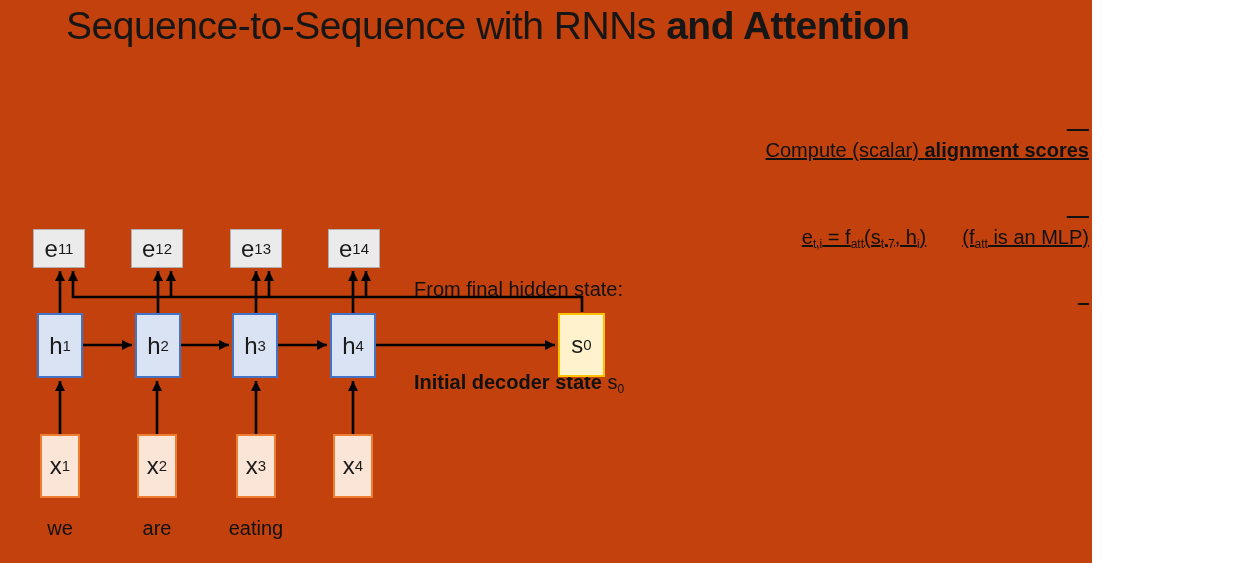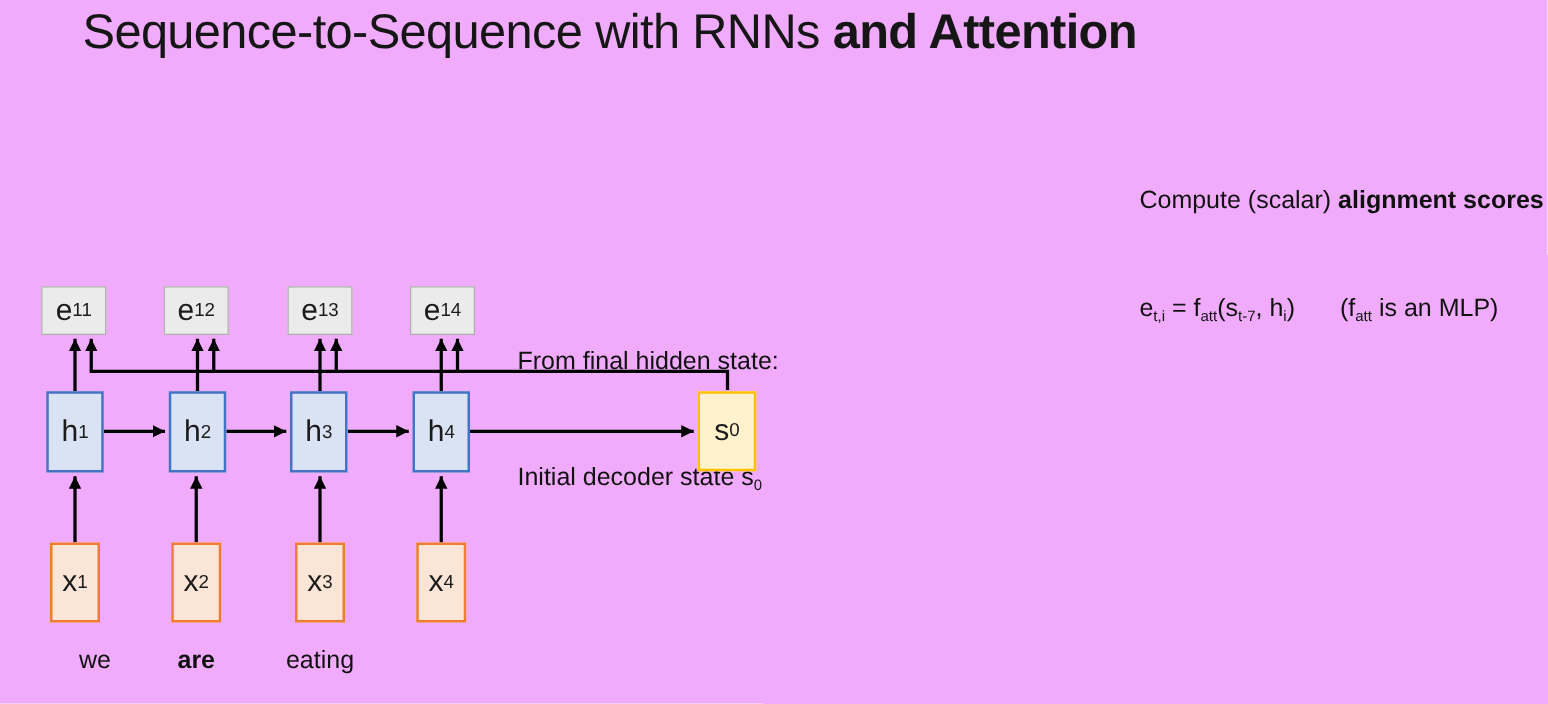--- a/index.html
+++ b/index.html
@@ -1,66 +1,68 @@
 <!DOCTYPE html>
 <html><head>
 <meta charset="utf-8">
 <style>
   * { margin: 0; padding: 0; box-sizing: border-box; }
   html, body { background: #ffffff; }
   #slide {
     position: relative;
-    width: 1238px;
+    width: 1092px;
     height: 563px;
-    background: #f0abfc;
+    background: #c2410c;
     font-family: "Liberation Sans", sans-serif;
     color: #1b1b1b;
     overflow: hidden;
   }
   
   .title {
     position: absolute;
     left: 66px;
     top: 4px;
     font-size: 39px;
     letter-spacing: -0.5px;
     white-space: pre;
     color: #161616;
   }
   .title .bold { font-weight: 700; }
 
   
   .annotation {
     position: absolute;
-    top: 88px;
+    top: 78px;
     right: 3px;
+    text-align: right;
     font-size: 20px;
     line-height: 29px;
     white-space: pre;
     color: #111111;
+    text-decoration: underline;
   }
   .annotation .bold { font-weight: 700; }
   .annotation sub, .formula sub, .decoder-note sub, .node sub {
     font-size: 12px;
     line-height: 0;
     vertical-align: -4px;
   }
   .formula-gap { display: inline-block; width: 36px; }
 
   
   .decoder-note {
     position: absolute;
     left: 414px;
     top: 212px;
     font-size: 20px;
     line-height: 31px;
     white-space: pre;
     color: #111111;
   }
-  .decoder-note .bold { font-weight: 400; }
+  .decoder-note .bold { font-weight: 700; }
 
   
   .node {
     position: absolute;
     display: flex;
     align-items: center;
     justify-content: center;
     font-size: 24px;
     color: #1b1b1b;
   }
@@ -91,21 +93,21 @@
 
   
   .word {
     position: absolute;
     top: 517px;
     width: 100px;
     text-align: center;
     font-size: 20px;
     color: #111111;
   }
-  .w1 { left: 26px; } .w2 { left: 107px; font-weight: bold; } .w3 { left: 206px; } .w4 { left: 303px; margin-top: 44px; }
+  .w1 { left: 10px; } .w2 { left: 107px; } .w3 { left: 206px; } .w4 { left: 303px; margin-top: 44px; }
 
   
   #arrows {
     position: absolute;
     left: 0; top: 0;
     width: 1238px; height: 563px;
     pointer-events: none;
   }
 </style>
 </head>

